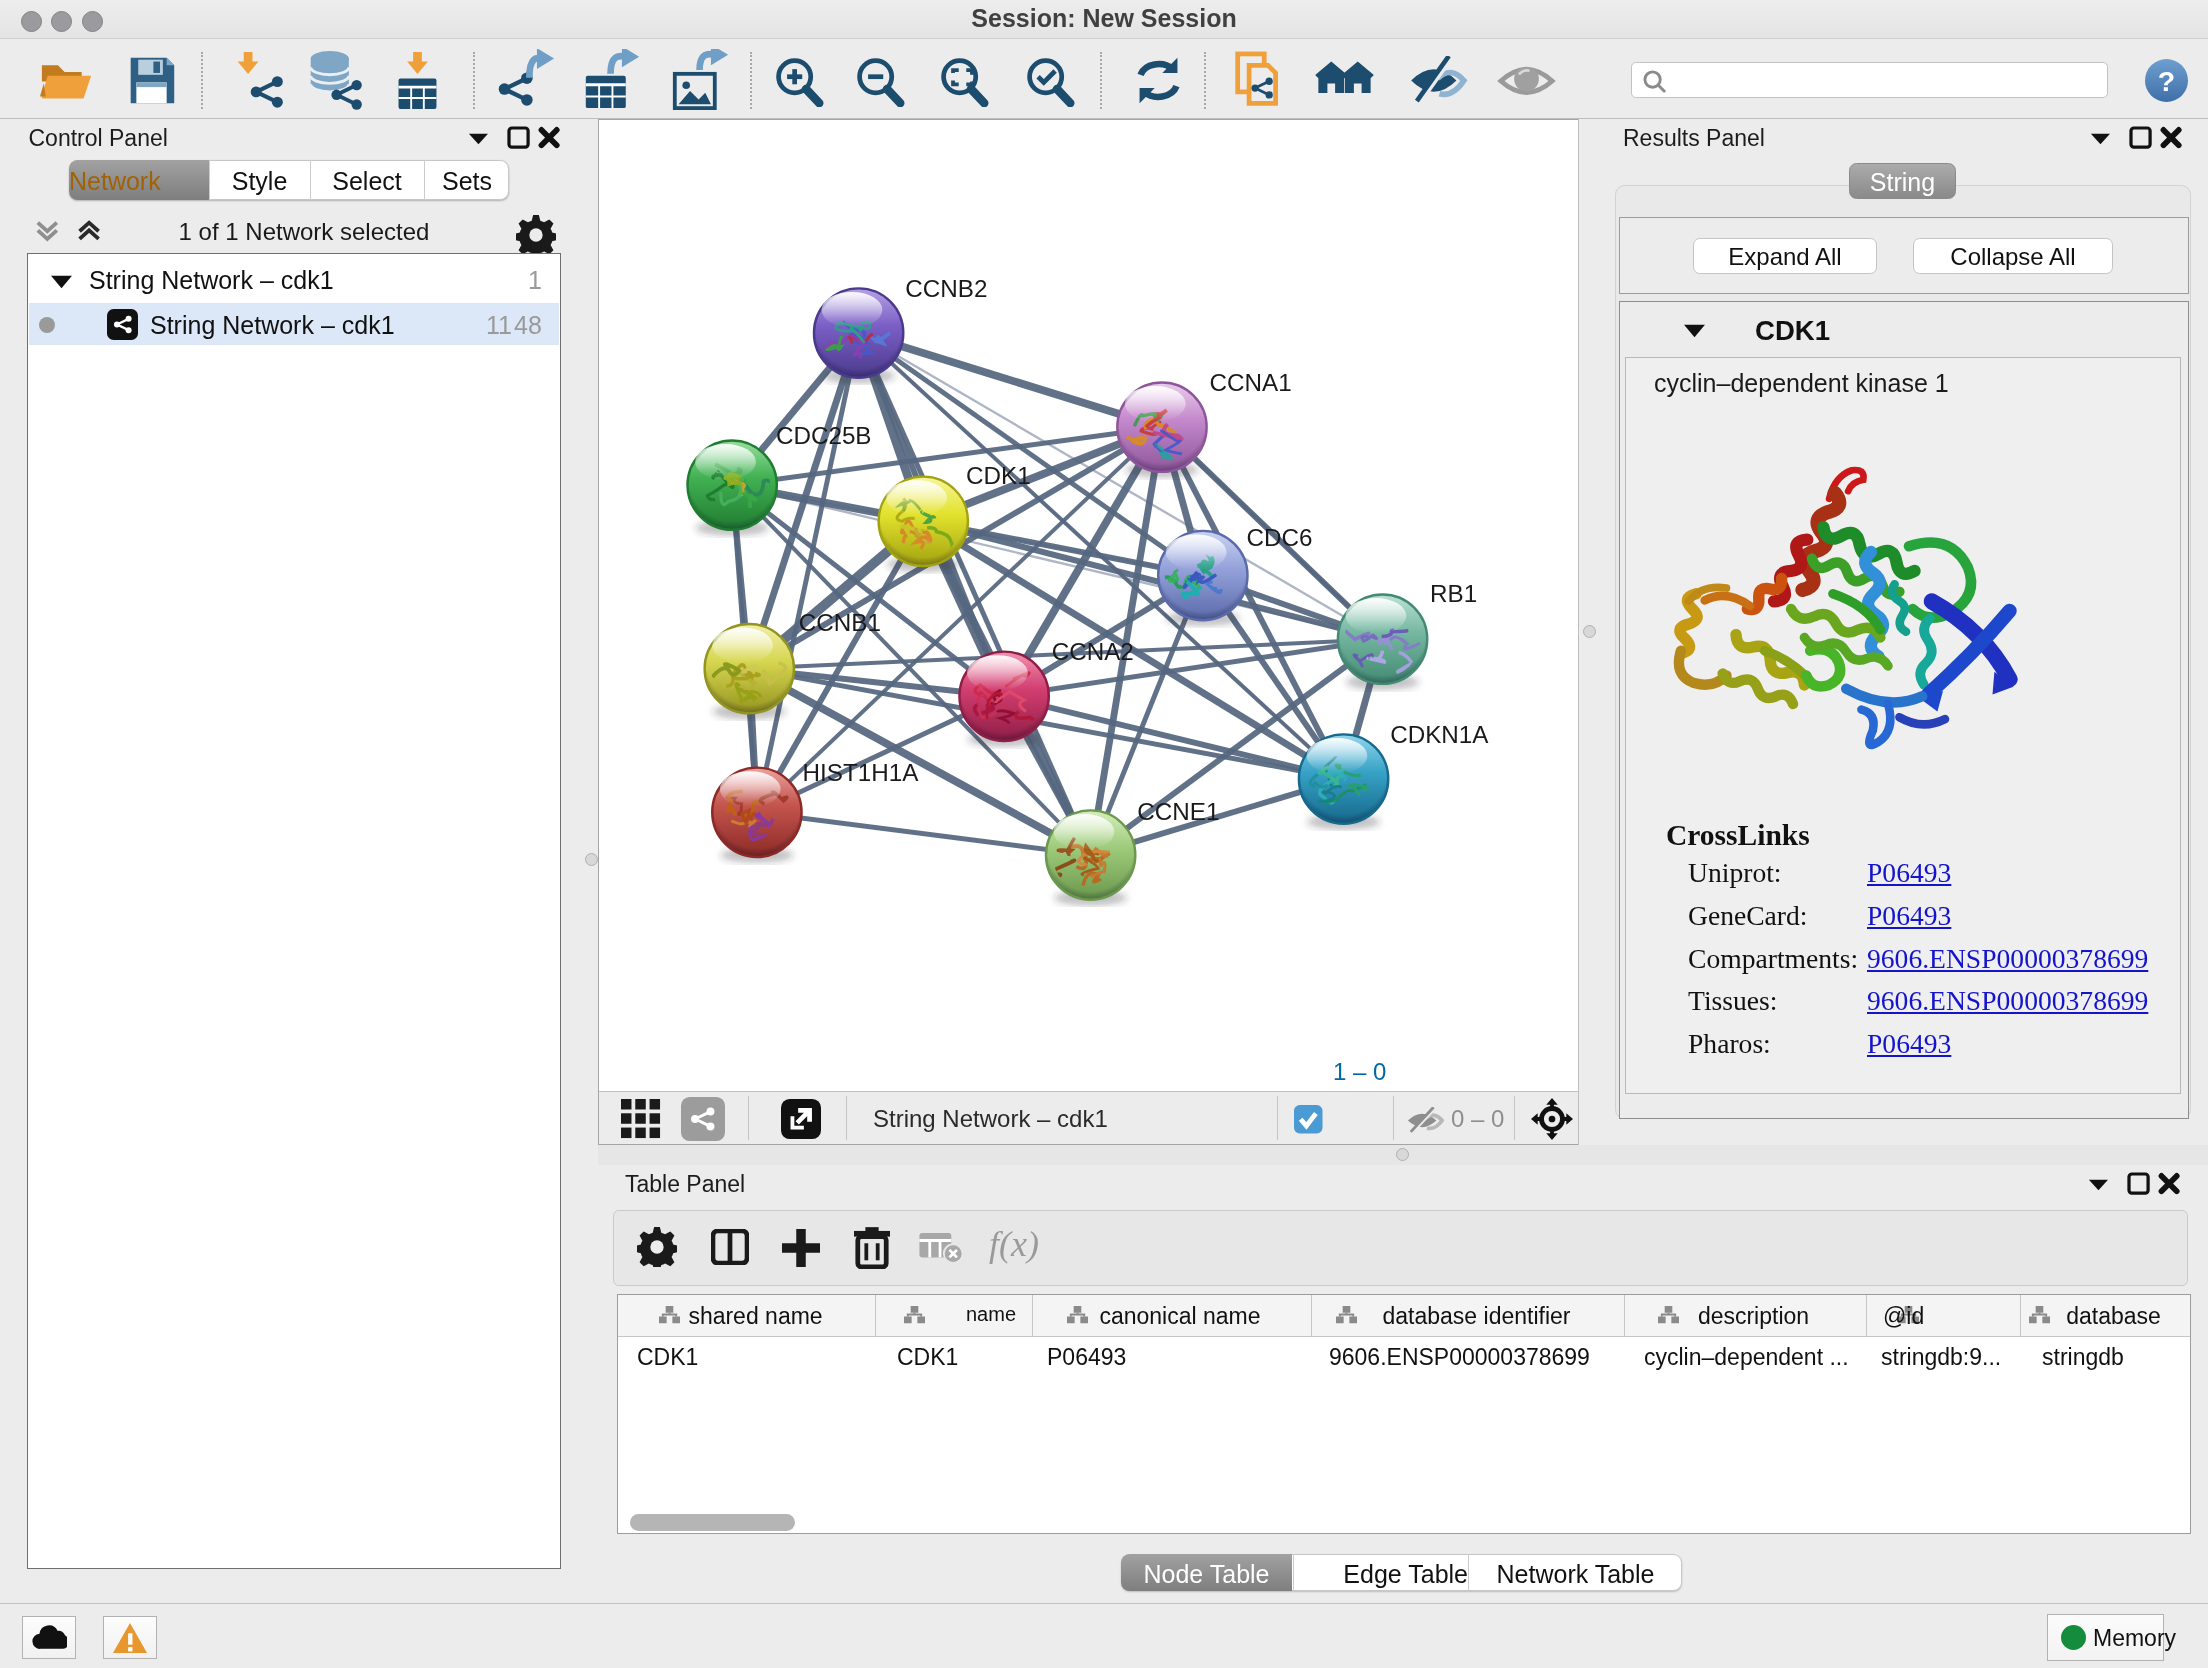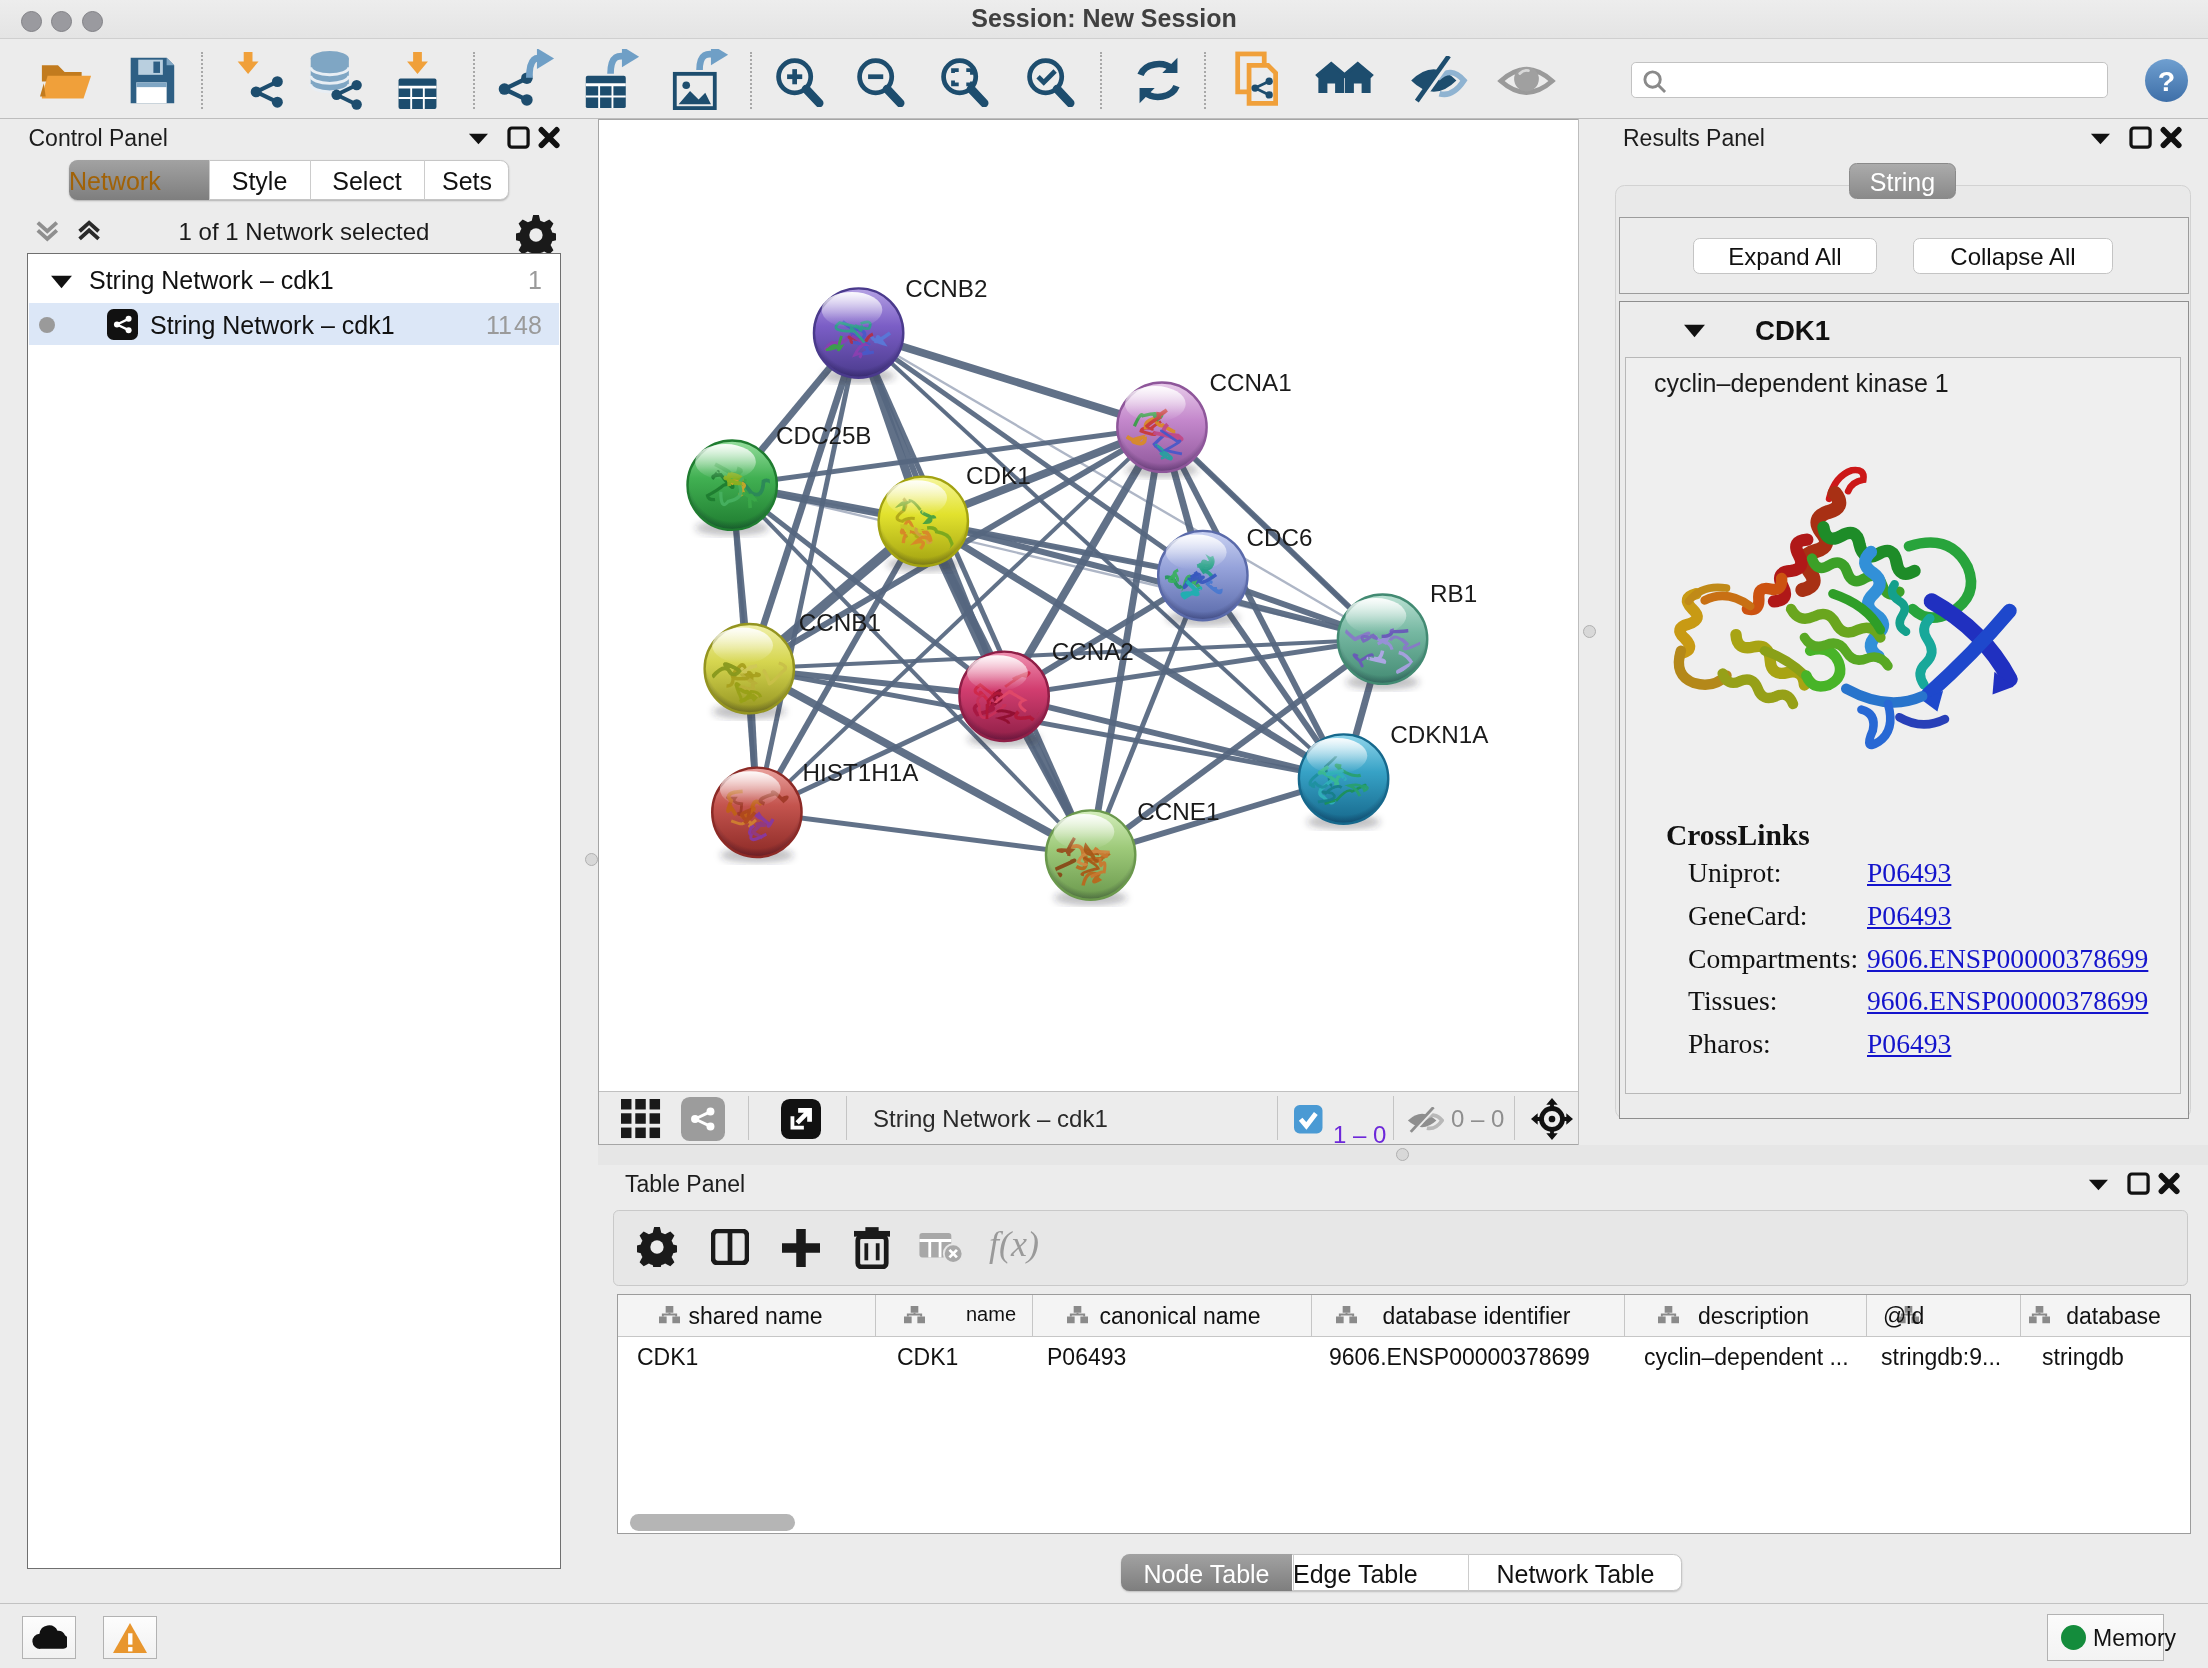--- a/index.html
+++ b/index.html
@@ -556,21 +556,21 @@
 <svg style="position:absolute;left:781px;top:1099px" width="40" height="40" viewBox="0 0 42 42">
     <rect width="42" height="42" rx="9" fill="#111"></rect>
     <path d="M18,12 h12 v12 M30,12 L17,25" fill="none" stroke="#fff" stroke-width="5"></path>
     <path d="M12,18 v12 h12" fill="none" stroke="#fff" stroke-width="4"></path>
   </svg>
 <div class="txt" style="left:873px;top:1105px;font-size:24px;color:#2a2a2a">String Network – cdk1</div>
 <svg style="position:absolute;left:1294px;top:1105px" width="28.5" height="28.5" viewBox="0 0 30 30">
     <rect width="30" height="30" rx="6" fill="#4a9ad4"></rect>
     <path d="M7,15 l6,7 L23,9" fill="none" stroke="#fff" stroke-width="5"></path>
   </svg>
-<div class="txt" style="left:1333px;top:1121px;font-size:24px;color:#6d28d9">1 – 0</div>
+<div class="txt" style="left:1333px;top:1058px;font-size:24px;color:#0369a1">1 – 0</div>
 <svg style="position:absolute;left:1406px;top:1107px" width="38" height="27" viewBox="0 0 40 28">
     <path d="M2,14 Q17,0 32,14 Q17,28 2,14 z" fill="#8e8e8e"></path>
     <path d="M20,12 Q30,4 38,14 Q31,24 22,22" fill="none" stroke="#b8b8b8" stroke-width="4"></path>
     <line x1="30" y1="1" x2="6" y2="27" stroke="#ececec" stroke-width="4"></line>
     <line x1="29" y1="0" x2="5" y2="26" stroke="#8e8e8e" stroke-width="3"></line>
   </svg>
 <div class="txt" style="left:1451px;top:1105px;font-size:24px;color:#8e8e8e">0 – 0</div>
 <svg style="position:absolute;left:1531px;top:1098px" width="42" height="42" viewBox="0 0 44 44">
     <circle cx="22" cy="22" r="11" fill="none" stroke="#111" stroke-width="5"></circle>
     <circle cx="22" cy="22" r="3.5" fill="#111"></circle>
@@ -726,21 +726,21 @@
 <div class="txt" style="left:1329px;top:1344px;font-size:23px;color:#111">9606.ENSP00000378699</div>
 <div class="txt" style="left:1644px;top:1344px;font-size:23px;color:#111">cyclin–dependent ...</div>
 <div class="txt" style="left:1881px;top:1344px;font-size:23px;color:#111">stringdb:9...</div>
 <div class="txt" style="left:2042px;top:1344px;font-size:23px;color:#111">stringdb</div>
 <div class="abs" style="left:630px;top:1514px;width:165px;height:17px;background:#b5b5b5;border-radius:8.6px"></div>
 <div class="abs" style="left:1121px;top:1554px;width:561px;height:37px;background:#fff;border:1px solid #c6c6c6;border-radius:8.6px;box-shadow:0 1px 1.9px rgba(0,0,0,0.2)"></div>
 <div class="abs" style="left:1121px;top:1554px;width:171px;height:37px;background:linear-gradient(#a2a2a2,#7e7e7e);border-radius:8.6px 0 0 8.6px"></div>
 <div class="abs" style="left:1293px;top:1554px;width:0;height:37px;border-left:1px solid #cccccc"></div>
 <div class="abs" style="left:1468px;top:1554px;width:0;height:37px;border-left:1px solid #cccccc"></div>
 <div class="txt" style="left:1121px;top:1560px;width:171px;text-align:center;font-size:25px;color:#fff">Node Table</div>
-<div class="txt" style="left:1293px;top:1560px;width:175px;text-align:left;font-size:25px;color:#111">Edge Table</div>
+<div class="txt" style="left:1293px;top:1560px;width:175px;text-align:right;font-size:25px;color:#111">Edge Table</div>
 <div class="txt" style="left:1468px;top:1560px;width:215px;text-align:center;font-size:25px;color:#111">Network Table</div>
 <div class="abs" style="left:585px;top:853px;width:13.3px;height:13.3px;border-radius:50%;background:#d8d8d8;border:1px solid #b0b0b0"></div>
 <div class="abs" style="left:1583px;top:625px;width:13.3px;height:13.3px;border-radius:50%;background:#d8d8d8;border:1px solid #b0b0b0"></div>
 <div class="abs" style="left:1396px;top:1148px;width:13.3px;height:13.3px;border-radius:50%;background:#d8d8d8;border:1px solid #b0b0b0"></div>
 <div class="abs" style="left:0;top:1603px;width:2208px;height:66px;background:#ececec;border-top:1.9px solid #c2c2c2"></div>
 <div class="abs" style="left:22px;top:1616px;width:54px;height:43px;background:linear-gradient(#fdfdfd,#f1f1f1);border:1.9px solid #b2b2b2"></div>
 <svg style="position:absolute;left:31px;top:1624px" width="36" height="27" viewBox="0 0 38 28">
     <path d="M10,26 a8,8 0 0 1 -1,-16 a10,10 0 0 1 19,-3 a7,7 0 0 1 8,5 a7.5,7.5 0 0 1 -2,14 z" fill="#111"></path>
   </svg>
 <div class="abs" style="left:103px;top:1616px;width:54px;height:43px;background:linear-gradient(#fdfdfd,#f1f1f1);border:1.9px solid #b2b2b2"></div>

